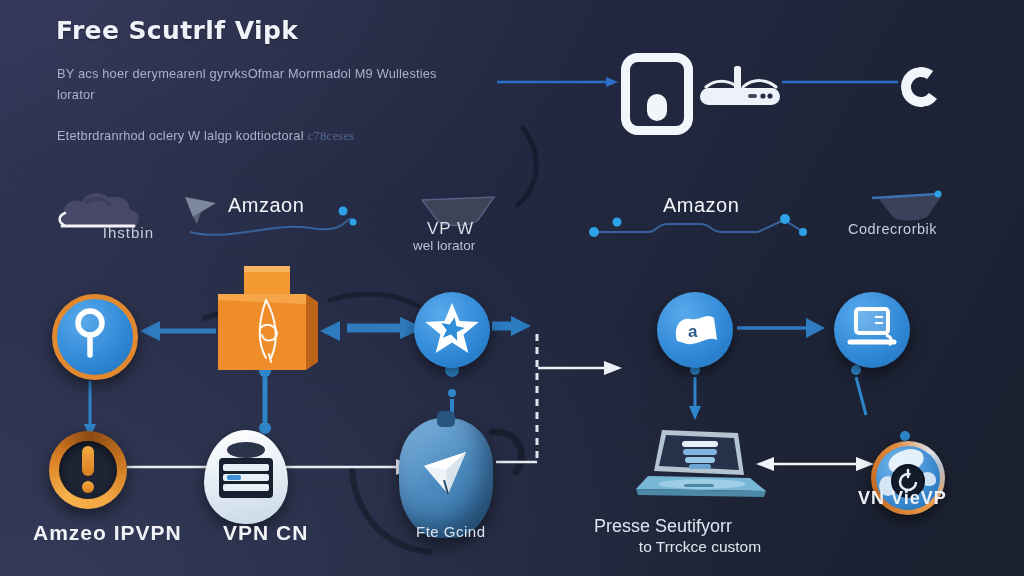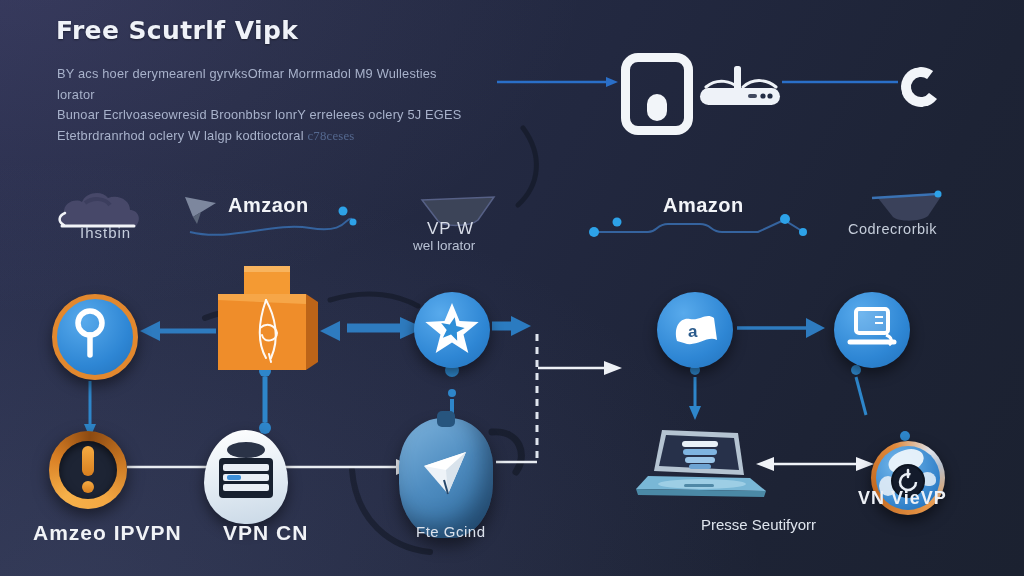--- a/index.html
+++ b/index.html
@@ -9,21 +9,21 @@
   #canvas::before{content:"";position:absolute;inset:0;
     background:radial-gradient(ellipse at 6% 104%,rgba(110,120,165,.20),transparent 52%),
                radial-gradient(ellipse at 2% -4%,rgba(130,120,175,.14),transparent 40%);
     pointer-events:none;}
   .lbl{position:absolute;z-index:5;color:#dce2ee;}
   .title{left:56px;top:16px;font-size:25px;font-weight:bold;color:#eff2f8;letter-spacing:.4px;
     font-family:"DejaVu Sans",sans-serif;text-shadow:0 1px 2px rgba(0,0,0,.4);}
   .para{left:57px;top:64px;width:410px;font-size:12.8px;line-height:1.62;color:#a8b2cb;letter-spacing:.2px;}
   .para .faded{color:#54688f;font-family:Liberation Serif, serif;}
   .mid-label{font-size:15px;color:#c6cedd;letter-spacing:1px;}
-  .amazon{font-size:20px;font-weight:bold;color:#f2f4f8;letter-spacing:.5px;}
+  .amazon{font-size:20px;font-weight:normal;color:#f2f4f8;letter-spacing:.5px;}
   .big-cap{font-size:21px;font-weight:bold;color:#f1f3f7;letter-spacing:1px;}
   .svg-layer{position:absolute;left:0;top:0;z-index:1;}
   .icon{position:absolute;z-index:3;}
   .blue-circle{width:76px;height:76px;border-radius:50%;
     background:radial-gradient(circle at 35% 28%,#58aaec,#2e86d4 62%,#2270b8);
     box-shadow:0 6px 14px rgba(0,0,0,.45);}
   .ring-orange{border:5px solid #e2882e;}
   .device-icon{left:621px;top:53px;width:54px;height:64px;border:9px solid #f2f5f9;border-radius:17px;}
   .device-icon .nub{position:absolute;left:50%;bottom:5px;transform:translateX(-50%);
     width:20px;height:27px;background:#f2f5f9;border-radius:10px;}
@@ -144,21 +144,21 @@
     <polygon points="396,459 414,467 396,475" fill="#e9edf2"></polygon>
 
     <path d="M772 464 H858" stroke="#f0f3f8" stroke-width="2.5"></path>
     <polygon points="774,457 756,464 774,471" fill="#f0f3f8"></polygon>
     <polygon points="856,457 874,464 856,471" fill="#f0f3f8"></polygon>
   </svg>
 
   <div class="lbl title">Free Scutrlf Vipk</div>
   <div class="lbl para">
     <span>BY acs hoer derymearenl gyrvksOfmar Morrmadol M9 Wullesties lorator</span><br>
-    <span>Bunoar Ecrlvoaseowresid Broonbbsr lonrY erreleees oclery 5J EGES</span><br>
+    <br>
     <span>Etetbrdranrhod oclery W lalgp kodtioctoral</span>
     <span class="faded">c78ceses</span>
   </div>
 
   <div class="device-icon icon">
       <span class="nub"></span>
     </div>
   <svg class="icon" style="left:698px;top:60px" width="84" height="48" viewBox="0 0 84 48">
     <path d="M8 27 C20 17 34 22 39 27 M45 27 C56 17 70 20 78 27" stroke="#eef2f7" stroke-width="3" fill="none" stroke-linecap="round"></path>
     <rect x="36" y="6" width="7" height="24" rx="2.5" fill="#eef2f7"></rect>
@@ -168,21 +168,21 @@
       <circle cx="72" cy="36" r="2.6" fill="#222c44"></circle>
   </svg>
   <div class="c-ring icon"></div>
 
   <svg class="icon" style="left:55px;top:185px" width="90" height="48" viewBox="0 0 90 48">
     <path d="M10 41 C3 41 2 32 9 28 C8 18 20 13 27 17 C31 7 47 5 53 13 C63 9 75 15 75 25 C83 25 87 34 81 41 Z" fill="#474869"></path>
     <path d="M30 18 C38 12 50 13 55 20" stroke="#3c3e5e" stroke-width="4" fill="none"></path>
     <path d="M7 41 H79" stroke="#f2f4f8" stroke-width="3" stroke-linecap="round"></path>
     <path d="M9 40 C3 37 3 31 10 28" stroke="#f2f4f8" stroke-width="2.5" fill="none" stroke-linecap="round"></path>
   </svg>
-  <div class="lbl mid-label" style="left:80px;top:224px;width:92px;text-align:left">Ihstbin</div>
+  <div class="lbl mid-label" style="left:62px;top:224px;width:92px;text-align:right">Ihstbin</div>
   <div class="lbl amazon" style="left:228px;top:194px">Amzaon</div>
   <div class="lbl" style="left:427px;top:219px;font-size:17px;color:#d8dde8;letter-spacing:1px">VP W</div>
   <div class="lbl" style="left:413px;top:238px;font-size:13.5px;color:#b9c2d4">wel lorator</div>
   <div class="lbl amazon" style="left:663px;top:194px">Amazon</div>
   <div class="lbl" style="left:848px;top:221px;font-size:14.5px;color:#c5cdda;letter-spacing:.5px">Codrecrorbik</div>
 
   <div class="blue-circle ring-orange icon" style="left:52px;top:294px">
     <svg width="76" height="76" viewBox="0 0 76 76" style="position:absolute;left:-5px;top:-5px">
       <circle cx="38" cy="29" r="12" stroke="#fff" stroke-width="5.5" fill="none"></circle>
       <path d="M38 41 V61" stroke="#fff" stroke-width="5.5" stroke-linecap="round"></path>
@@ -267,15 +267,16 @@
       <svg width="64" height="64" viewBox="0 0 64 64" style="position:absolute;left:0;top:0">
         <circle cx="32" cy="36" r="8" stroke="#e9eff6" stroke-width="2.5" fill="none" stroke-dasharray="40 10"></circle>
         <path d="M32 24 V31" stroke="#e9eff6" stroke-width="2.5" stroke-linecap="round"></path>
       </svg>
     </div>
   </div>
 
   <div class="lbl big-cap" style="left:33px;top:521px">Amzeo IPVPN</div>
   <div class="lbl big-cap" style="left:223px;top:521px">VPN CN</div>
   <div class="lbl" style="left:416px;top:523px;font-size:15px;color:#dce2ec;letter-spacing:.5px">Fte Gcind</div>
-  <div class="lbl" style="left:616px;top:516px;width:200px;text-align:right;font-size:15px;color:#dfe5ee">Presse Seutifyorr</div>
+  <div class="lbl" style="left:594px;top:516px;width:200px;text-align:left;font-size:18px;color:#dfe5ee">Presse Seutifyorr</div>
+  <div class="lbl" style="left:600px;top:538px;width:200px;text-align:center;font-size:15.5px;color:#dfe5ee">to Trrckce custom</div>
   <div class="lbl" style="left:858px;top:488px;font-size:18px;font-weight:bold;color:#eef1f6;letter-spacing:1px">VN VieVP</div>
 </div>
 
 </body></html>

